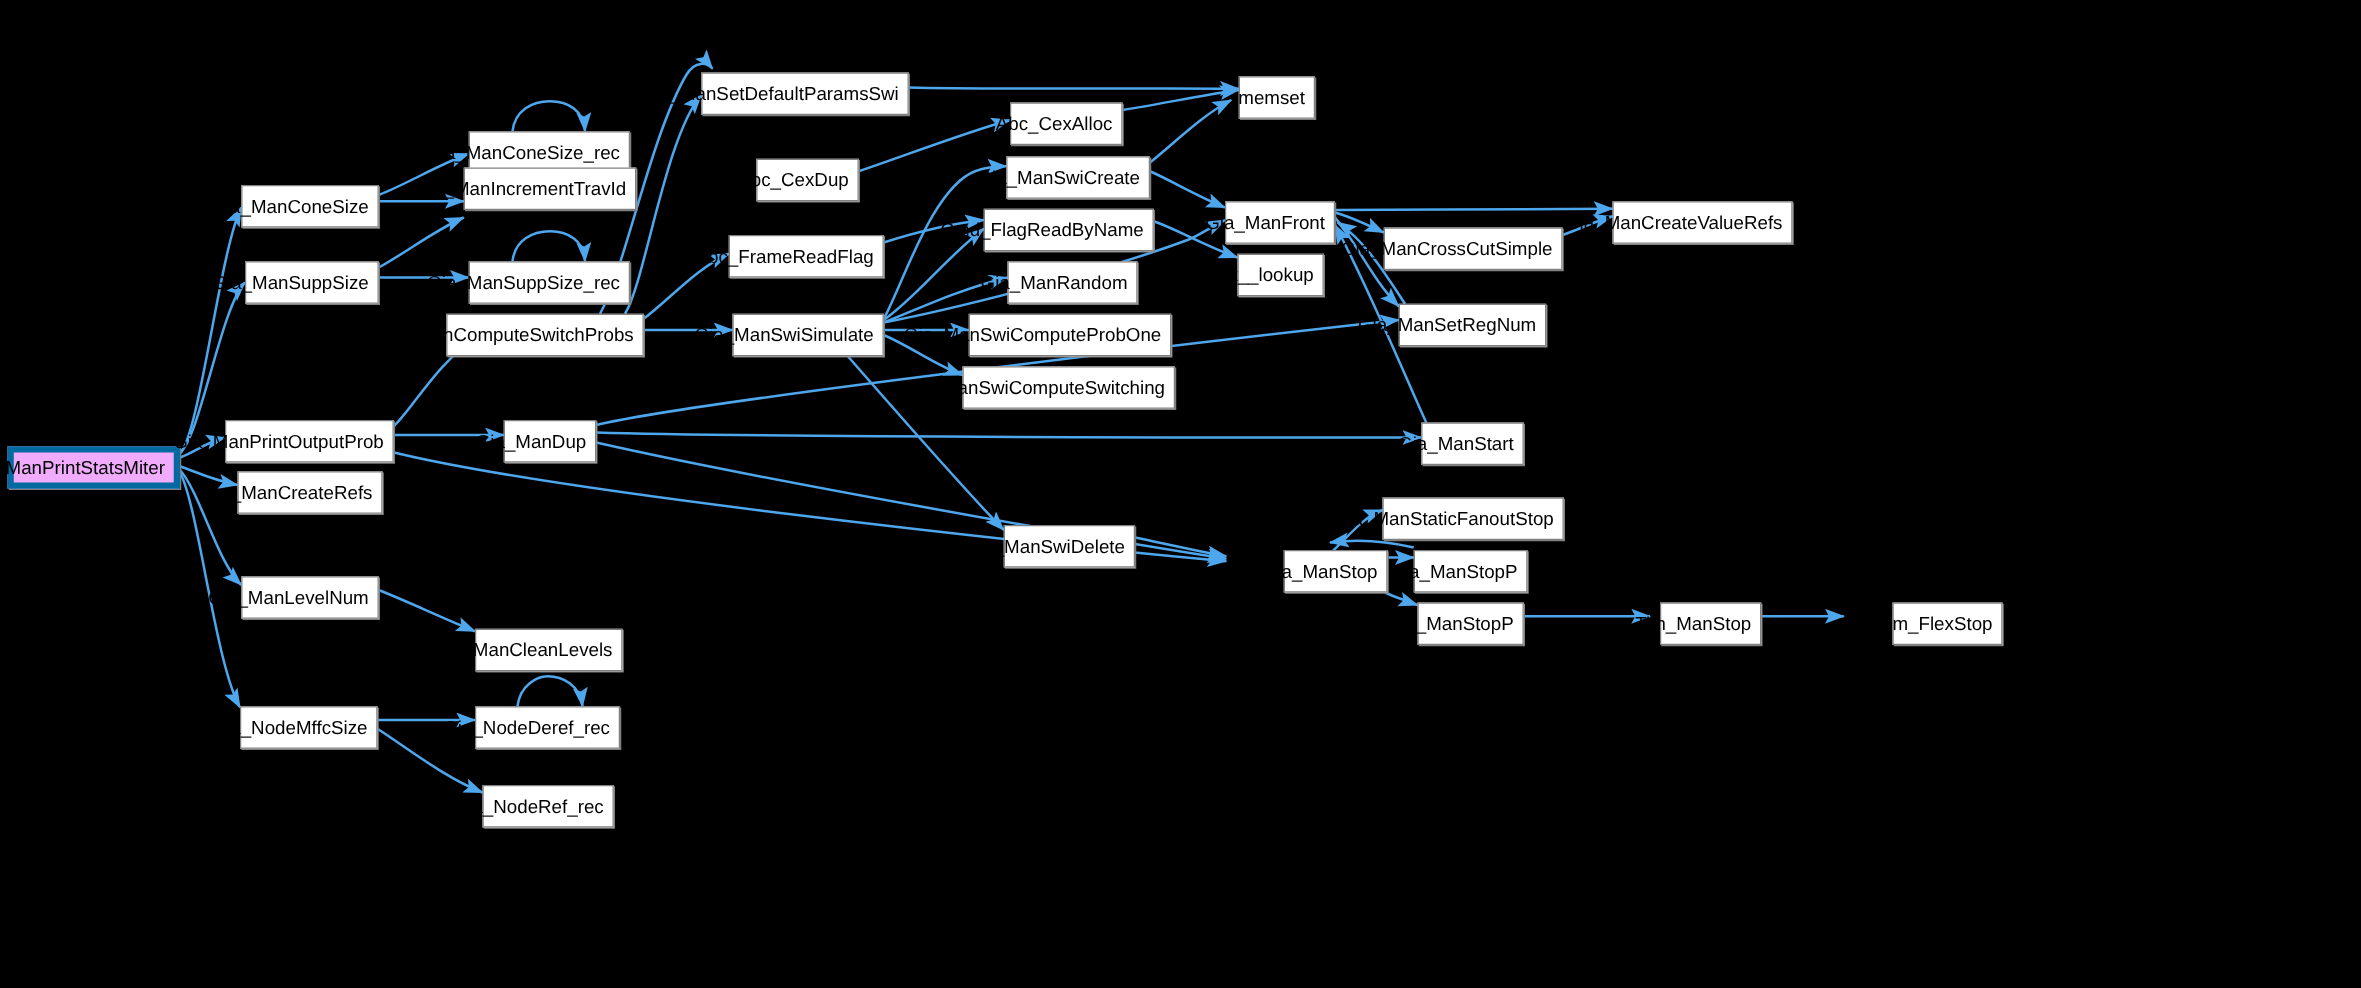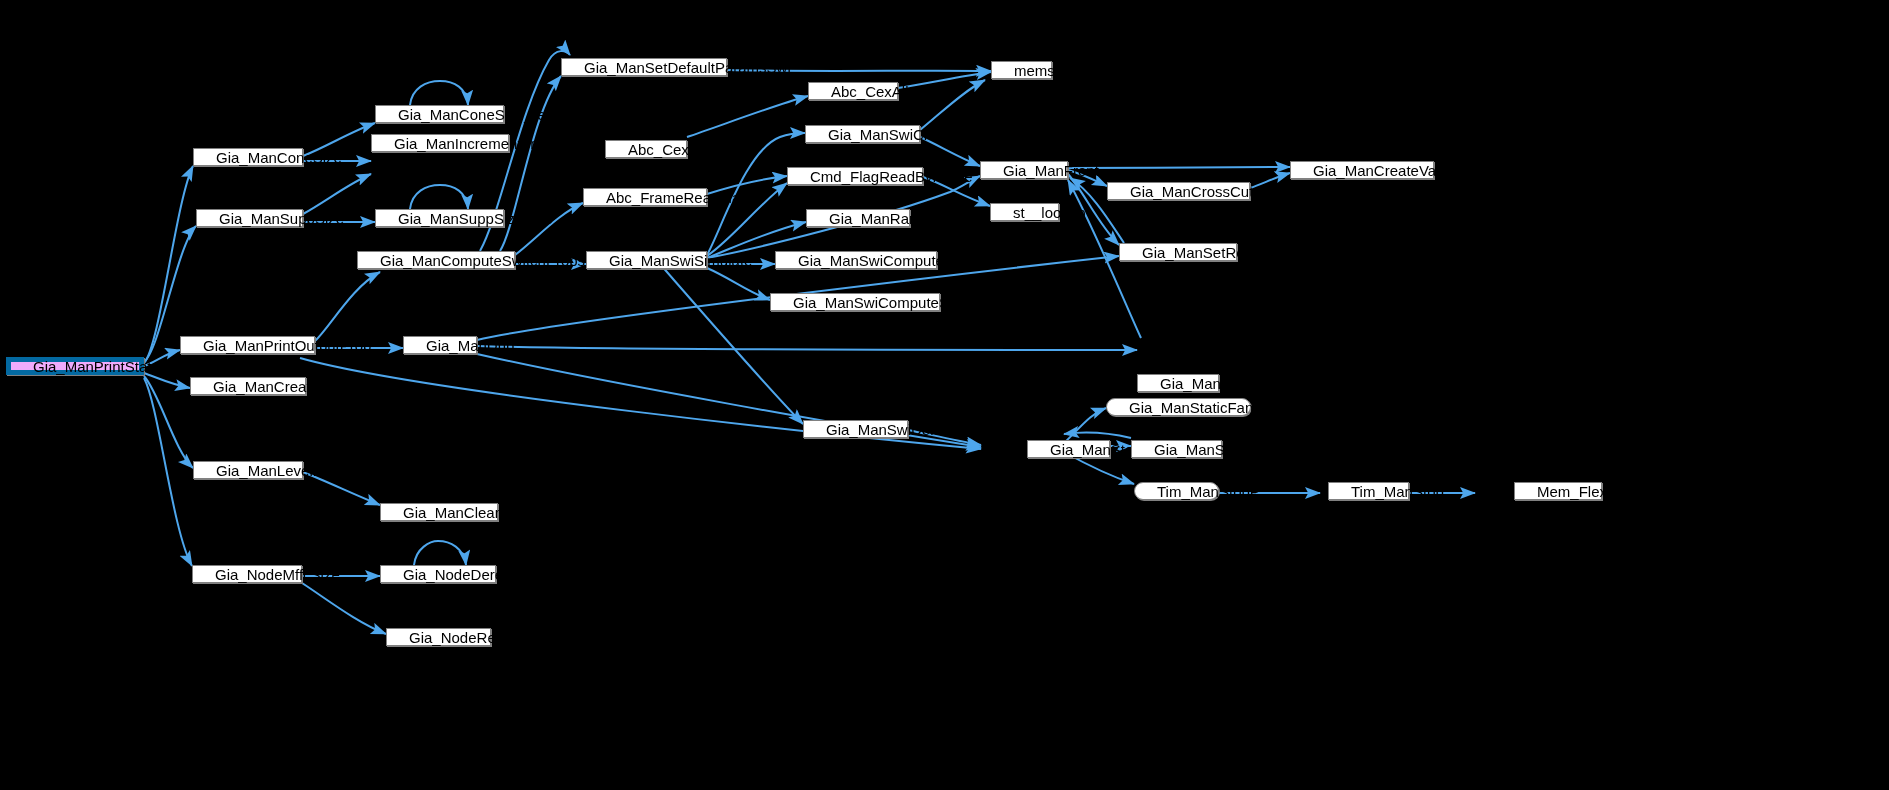--- a/index.html
+++ b/index.html
@@ -15,24 +15,24 @@
     position:absolute;
     box-sizing:border-box;
     background:#ffffff;
     border:1px solid #808080;
     box-shadow:1px 1px 0 0 #808080;
     color:#000000;
     font-size:15px;
     line-height:1;
     display:flex;
     align-items:center;
-    justify-content:flex-start;
+    justify-content:flex-end;
     white-space:nowrap;
-    padding:0 22px;
-    height:18px;
+    padding:0 7px;
+    height:34px;
   }
   .node.root{
     background:#f0abfc;
     border:5px solid #0369a1;
   }
 </style>
 </head>
 <body>
 
 <div id="canvas">
@@ -137,21 +137,21 @@
       </div>
       <div class="node" style="left: 380px; top: 565px; width: 116px;">
         <span>Gia_NodeDeref_rec</span>
       </div>
       <div class="node" style="left: 386px; top: 628px; width: 105px;">
         <span>Gia_NodeRef_rec</span>
       </div>
       <div class="node" style="left: 561px; top: 58px; width: 166px;">
         <span>Gia_ManSetDefaultParamsSwi</span>
       </div>
-      <div class="node" style="left: 605px; top: 140px; width: 82px;">
+      <div class="node" style="left: 605px; top: 127px; width: 82px;">
         <span>Abc_CexDup</span>
       </div>
       <div class="node" style="left: 583px; top: 188px; width: 124px;">
         <span>Abc_FrameReadFlag</span>
       </div>
       <div class="node" style="left: 586px; top: 251px; width: 121px;">
         <span>Gia_ManSwiSimulate</span>
       </div>
       <div class="node" style="left: 403px; top: 336px; width: 74px;">
         <span>Gia_ManDup</span>
@@ -182,39 +182,39 @@
       </div>
       <div class="node" style="left: 990px; top: 203px; width: 69px;">
         <span>st__lookup</span>
       </div>
       <div class="node" style="left: 1107px; top: 182px; width: 143px;">
         <span>Gia_ManCrossCutSimple</span>
       </div>
       <div class="node" style="left: 1119px; top: 243px; width: 118px;">
         <span>Gia_ManSetRegNum</span>
       </div>
-      <div class="node" style="left: 1137px; top: 338px; width: 82px; margin-top: 36px;">
+      <div class="node" style="left: 1137px; top: 338px; width: 82px;">
         <span>Gia_ManStart</span>
       </div>
       <div class="node" style="left: 1290px; top: 161px; width: 144px;">
         <span>Gia_ManCreateValueRefs</span>
       </div>
       <div class="node" style="left: 803px; top: 420px; width: 105px;">
         <span>Gia_ManSwiDelete</span>
       </div>
       <div class="node" style="left: 981px; top: 440px; width: 83px; margin-left: 46px;">
         <span>Gia_ManStop</span>
       </div>
-      <div class="node" style="left: 1106px; top: 398px; width: 145px; border-radius: 11px;">
+      <div class="node" style="left: 1106px; top: 398px; width: 145px;">
         <span>Gia_ManStaticFanoutStop</span>
       </div>
       <div class="node" style="left: 1131px; top: 440px; width: 91px;">
         <span>Gia_ManStopP</span>
       </div>
-      <div class="node" style="left: 1134px; top: 482px; width: 85px; border-radius: 10px;">
+      <div class="node" style="left: 1134px; top: 482px; width: 85px;">
         <span>Tim_ManStopP</span>
       </div>
       <div class="node" style="left: 1328px; top: 482px; width: 81px;">
         <span>Tim_ManStop</span>
       </div>
       <div class="node" style="left: 1475px; top: 482px; width: 88px; margin-left: 39px;">
         <span>Mem_FlexStop</span>
       </div>
     </div>
 </div>

